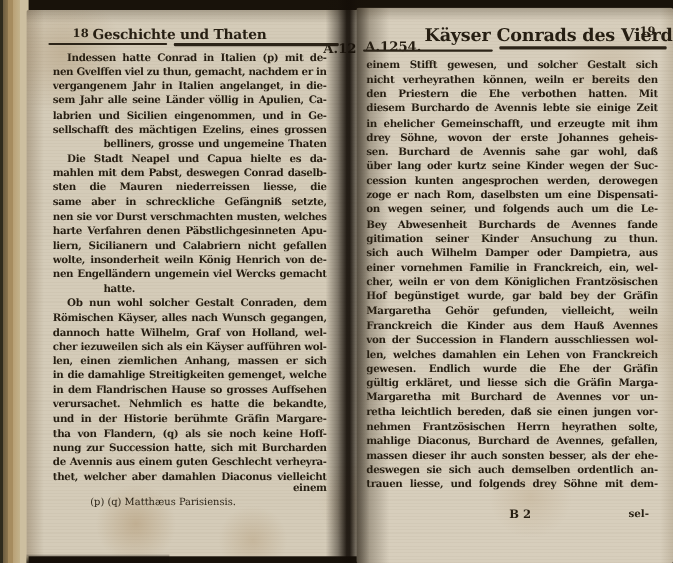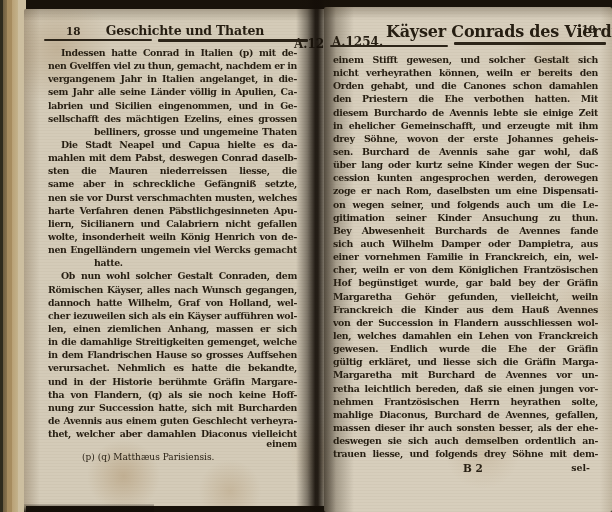--- a/index.html
+++ b/index.html
@@ -51,21 +51,21 @@
   .gutter{
     position:absolute;left:296px;top:0;width:40px;height:512px;z-index:5;
     background:linear-gradient(90deg,
       rgba(23,17,10,0) 0%, rgba(23,17,10,0.45) 28%,
       rgba(20,14,8,0.92) 48%, rgba(20,14,8,0.92) 55%,
       rgba(23,17,10,0.40) 72%, rgba(23,17,10,0) 100%);
     pointer-events:none;
   }
   .hdr-item{position:absolute;font-weight:bold;white-space:nowrap;}
   .pn{font-size:10.5px;}
-  .ti{text-align:center;font-size:12.5px;letter-spacing:-0.2px;}
+  .ti{font-size:12.5px;letter-spacing:-0.2px;}
   .yr{font-size:12px;margin-top:12px;}
   .rule{position:absolute;background:#2c2418;border-radius:1px;}
   .bodytext{position:absolute;}
   .para{margin:0;padding:0;}
   .tline{
     font-size:9.4px;line-height:13.15px;height:13.15px;overflow:hidden;
     font-weight:bold;letter-spacing:-0.35px;
     text-align:justify;text-align-last:justify;
   }
   .tline.indent{text-indent:13px;}
@@ -151,32 +151,31 @@
     <span class="hdr-item ti" style="left:62px;right:26px;top:15px;font-size:16px">Käyser Conrads des Vierdten.</span>
     <span class="hdr-item pn" style="right:16px;top:16px">19</span>
 
     <div class="rule" style="left:6px;top:38px;width:118px;height:2px"></div>
     <div class="rule" style="left:130px;top:35px;width:152px;height:2.5px"></div>
 
     <div class="bodytext" style="left:9px;top:46px;width:265px">
         <div class="para">
           <div class="tline">einem Stifft gewesen, und solcher Gestalt sich</div>
           <div class="tline">nicht verheyrathen können, weiln er bereits den</div>
-          <div class="tline">Orden gehabt, und die Canones schon damahlen</div>
           <div class="tline">den Priestern die Ehe verbothen hatten.  Mit</div>
           <div class="tline">diesem Burchardo de Avennis lebte sie einige Zeit</div>
           <div class="tline">in ehelicher Gemeinschafft, und erzeugte mit ihm</div>
           <div class="tline">drey Söhne, wovon der erste Johannes geheis-</div>
           <div class="tline">sen.  Burchard de Avennis sahe gar wohl, daß</div>
           <div class="tline">über lang oder kurtz seine Kinder wegen der Suc-</div>
           <div class="tline">cession kunten angesprochen werden, derowegen</div>
           <div class="tline">zoge er nach Rom, daselbsten um eine Dispensati-</div>
           <div class="tline">on wegen seiner, und folgends auch um die Le-</div>
+          <div class="tline">Bey Abwesenheit Burchards de Avennes fande</div>
           <div class="tline">gitimation seiner Kinder Ansuchung zu thun.</div>
-          <div class="tline">Bey Abwesenheit Burchards de Avennes fande</div>
           <div class="tline">sich auch Wilhelm Damper oder Dampietra, aus</div>
           <div class="tline">einer vornehmen Familie in Franckreich, ein, wel-</div>
           <div class="tline">cher, weiln er von dem Königlichen Frantzösischen</div>
           <div class="tline">Hof begünstiget wurde, gar bald bey der Gräfin</div>
           <div class="tline">Margaretha Gehör gefunden, vielleicht, weiln</div>
           <div class="tline">Franckreich die Kinder aus dem Hauß Avennes</div>
           <div class="tline">von der Succession in Flandern ausschliessen wol-</div>
           <div class="tline">len, welches damahlen ein Lehen von Franckreich</div>
           <div class="tline">gewesen.  Endlich wurde die Ehe der Gräfin</div>
           <div class="tline">gültig erkläret, und liesse sich die Gräfin Marga-</div>

